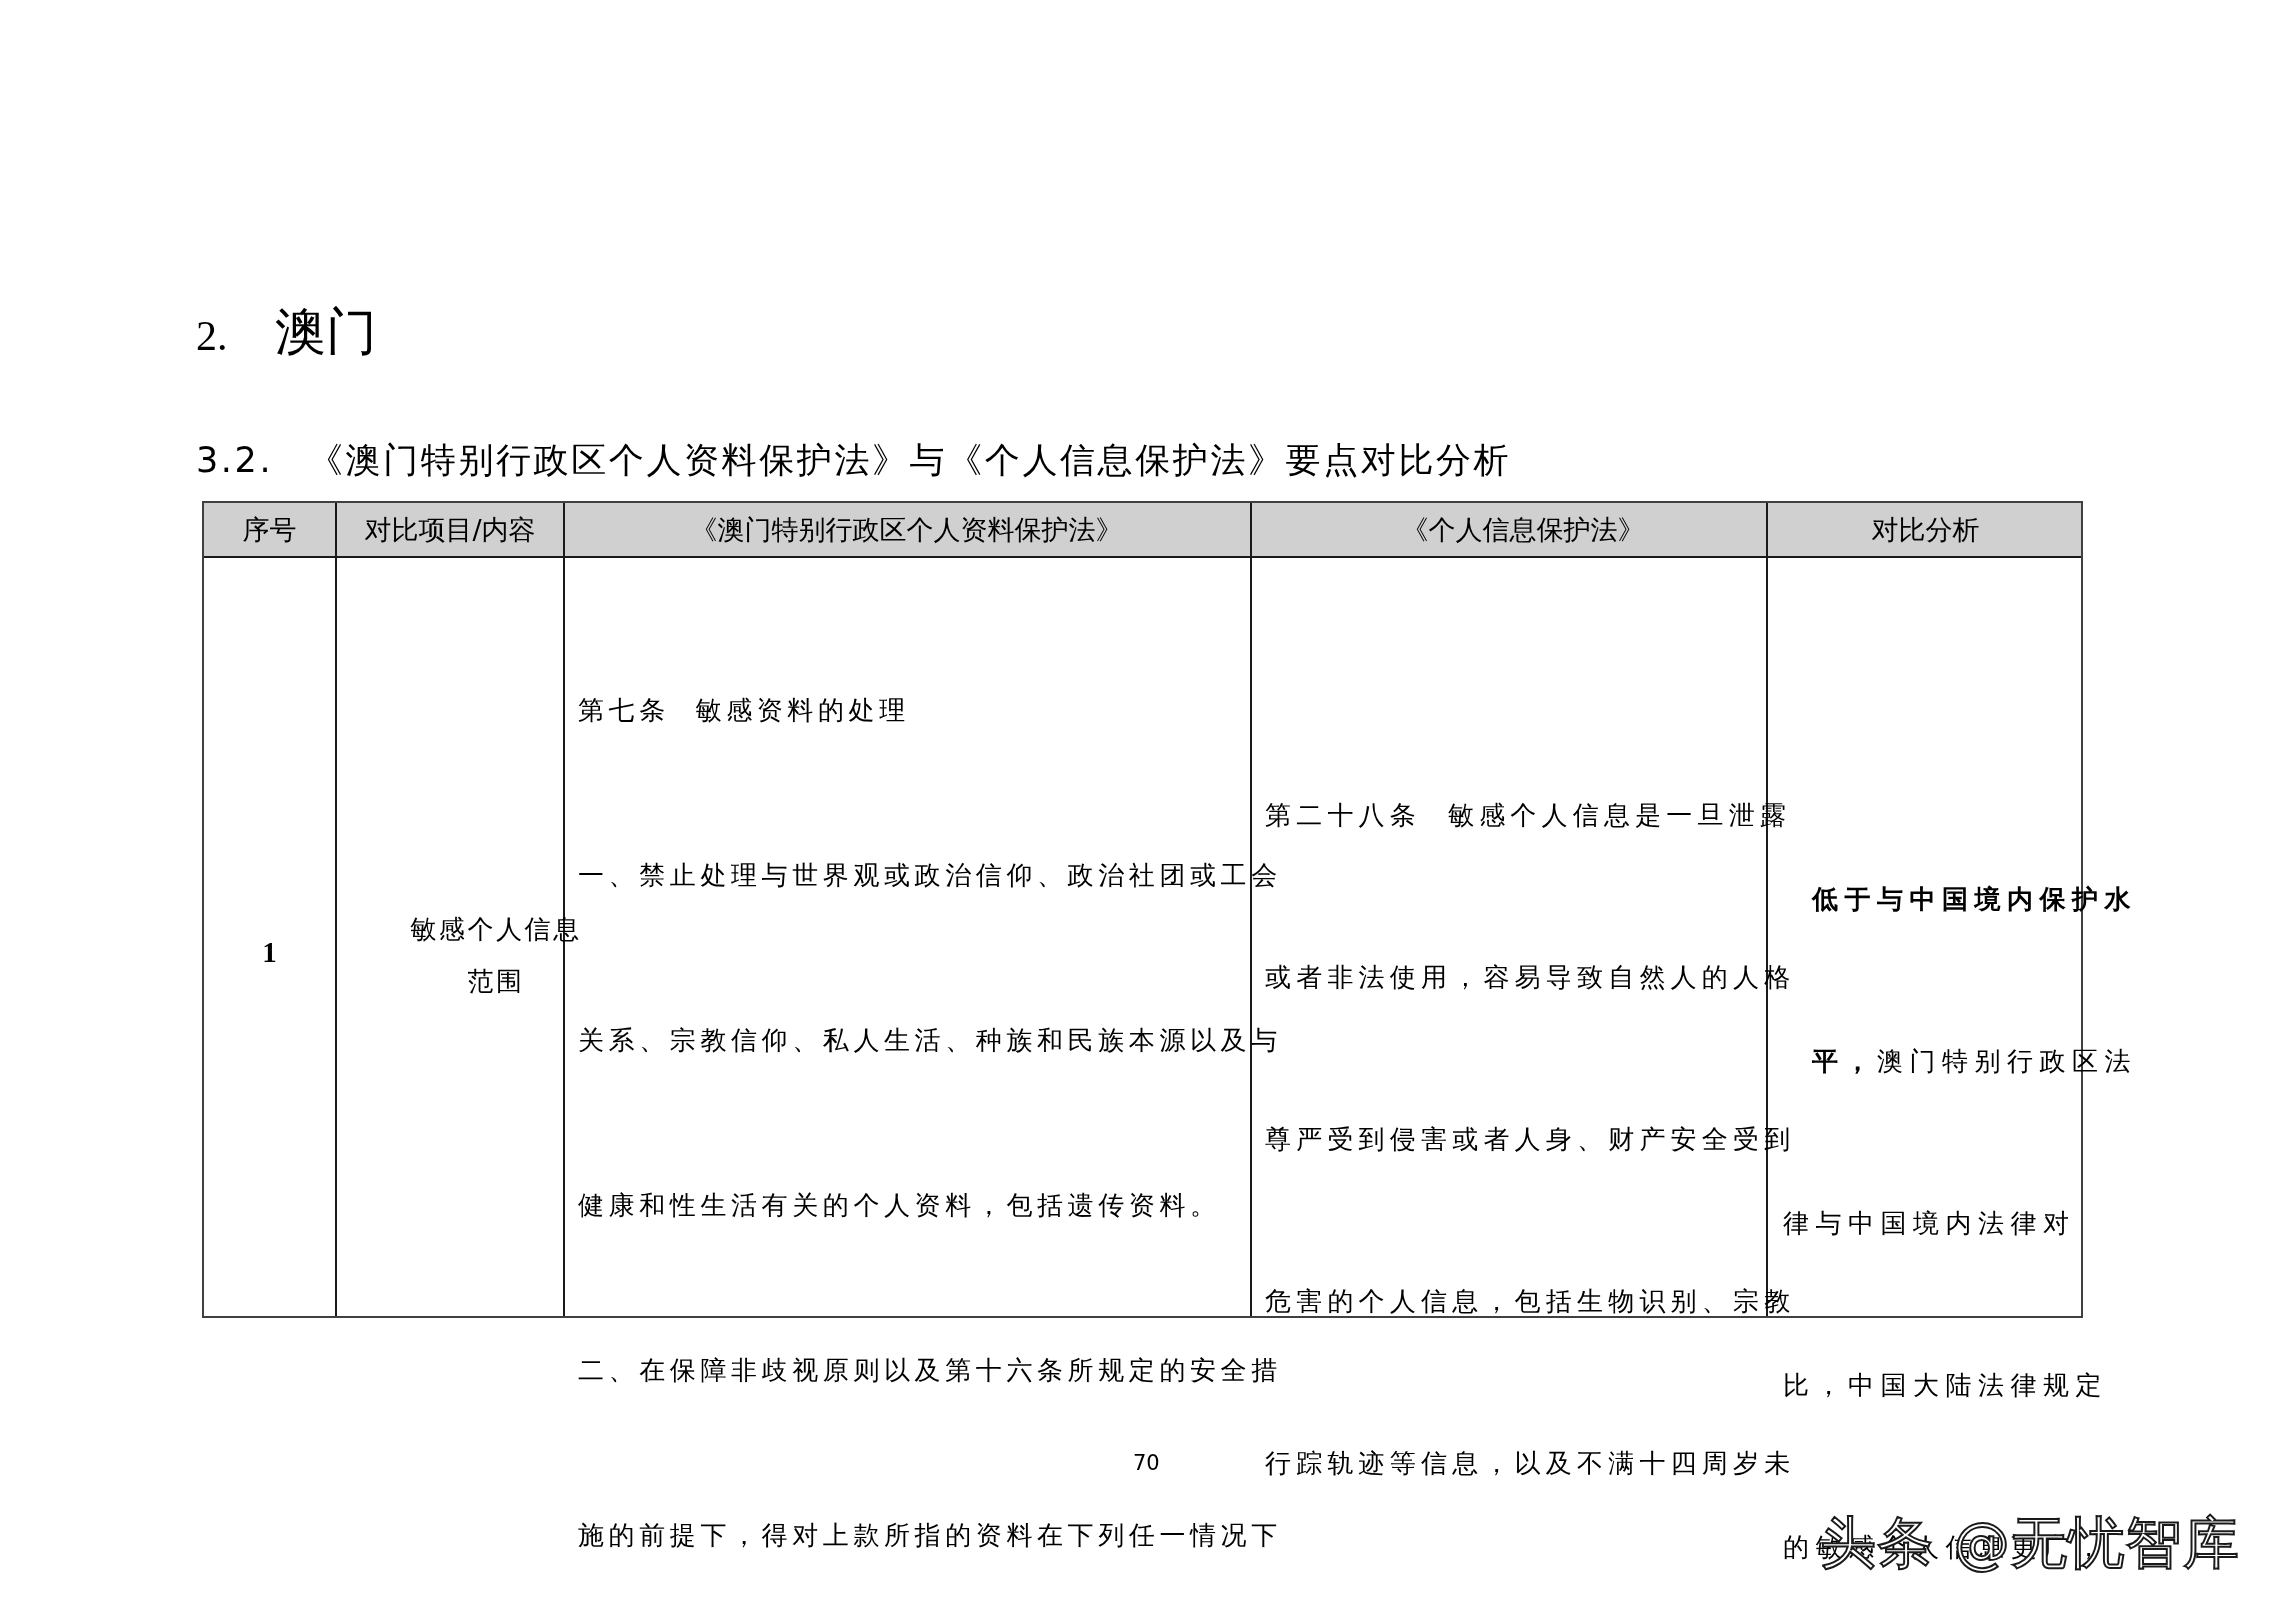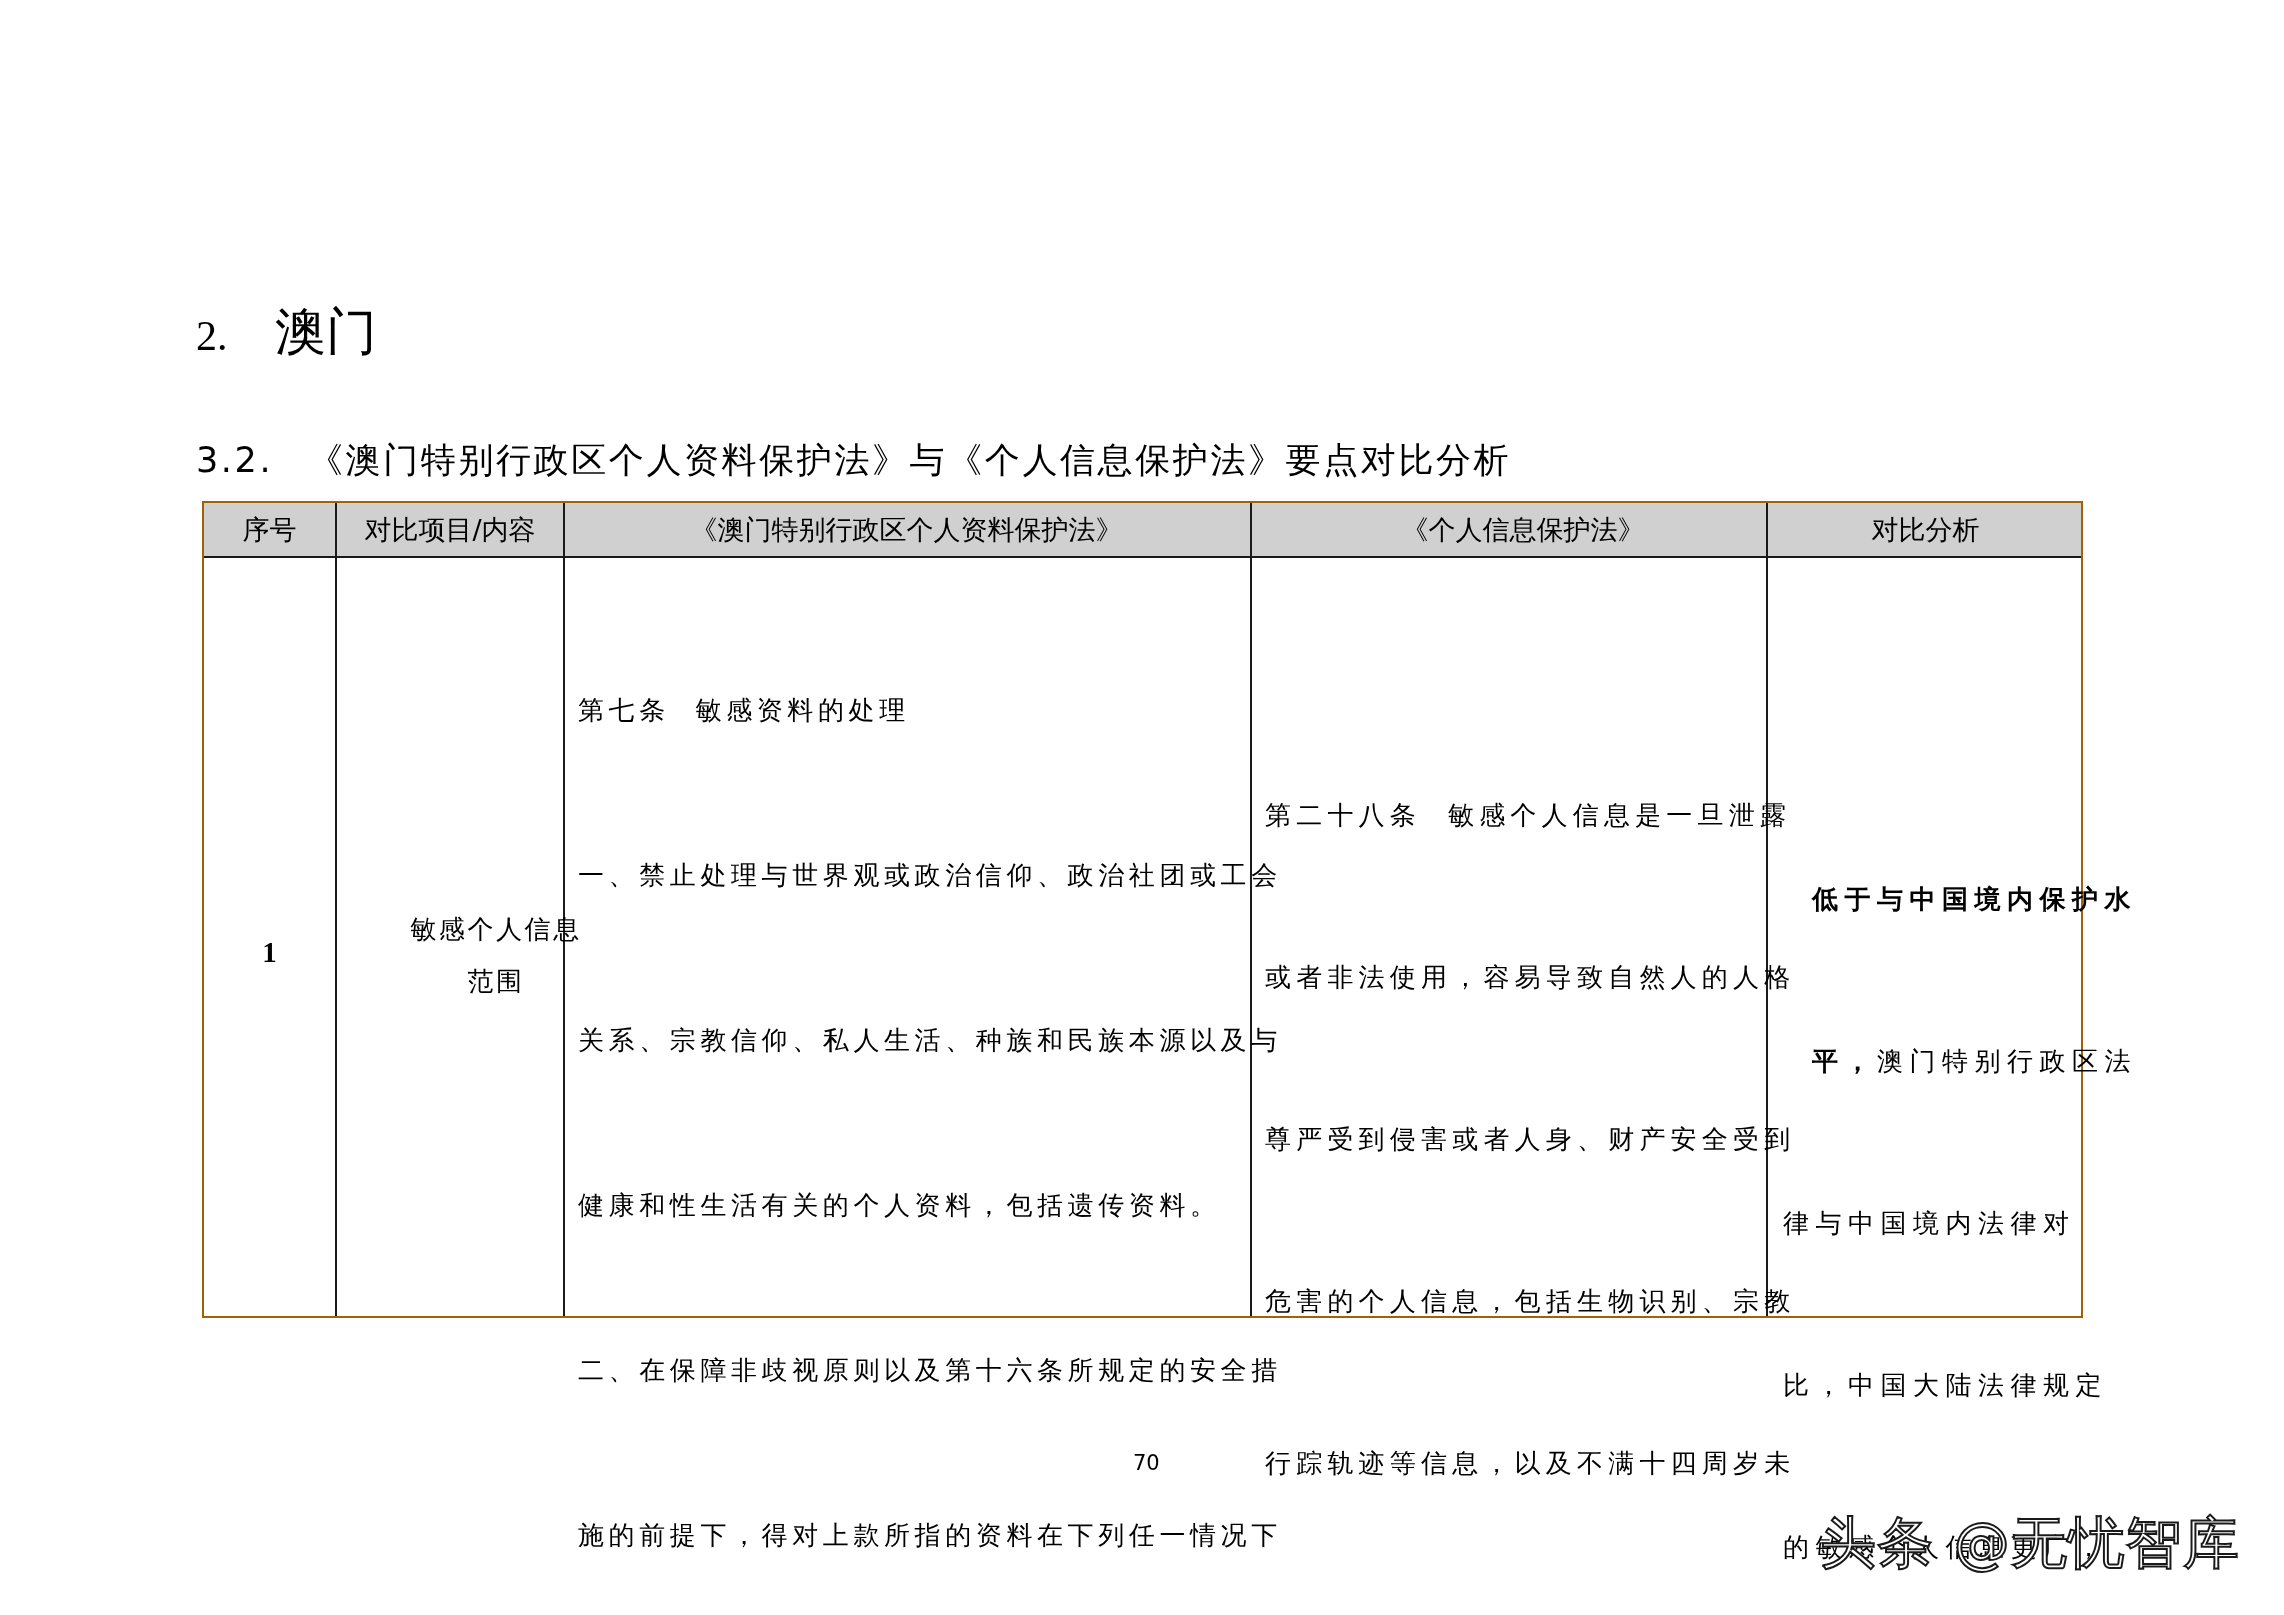--- a/index.html
+++ b/index.html
@@ -6,21 +6,21 @@
   body { width:2284px; height:1616px; position:relative; overflow:hidden; color:#000;
          font-family:"DejaVu Serif", "Liberation Serif", serif; }
   .abs { position:absolute; }
   .h1-num { left:196px; top:310px; font-family:"Liberation Serif", serif; font-size:42px; line-height:52px; }
   .h1-text { left:275px; top:310px; font-family:Liberation Mono, monospace; font-size:51px; line-height:52px; }
   .h2 { left:196px; top:435px; font-family:"DejaVu Sans", sans-serif; font-size:35px; line-height:50px; white-space:nowrap; }
   .h2 .num { display:inline-block; width:112px; letter-spacing:2.6px; }
   .h2 .txt { letter-spacing:2.6px; }
 
   .table { position:absolute; left:202px; top:501px; width:1881px; height:817px;
-           border:2px solid #a16207; box-sizing:border-box; }
+           border:2px solid #404040; box-sizing:border-box; }
   .hdr { position:absolute; left:0; top:0; right:0; height:55px; background:#d0d0d0;
          border-bottom:2px solid #1a1a1a; box-sizing:border-box; }
   .vline { position:absolute; top:0; bottom:0; width:2px; background:#1a1a1a; }
   .hcell { position:absolute; top:0; height:53px; line-height:53px; text-align:center;
            font-family:"DejaVu Sans", sans-serif; font-size:27px; white-space:nowrap; }
   .cell-text { position:absolute; font-size:26px; line-height:55px; letter-spacing:4.6px; white-space:pre; }
   .bold { font-weight:bold;margin-left:29px; }
   .c1 { font-family:"Liberation Serif", serif; font-weight:bold; font-size:29px; }
   .c2 { text-align:center; font-size:26px; line-height:52px; letter-spacing:2.6px; }
   .c5 { font-size:26px; line-height:54px; letter-spacing:6.5px; white-space:pre; }

